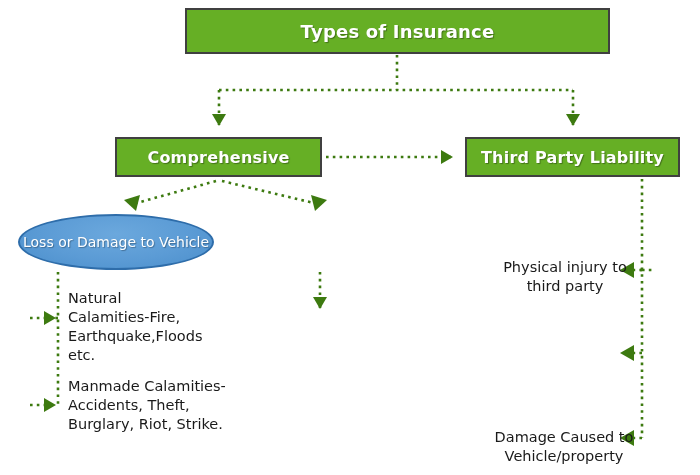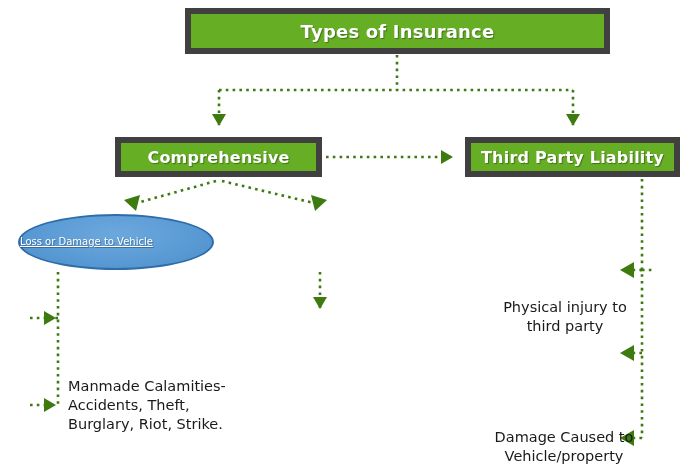--- a/index.html
+++ b/index.html
@@ -21,21 +21,21 @@
     top: 0;
     width: 700px;
     height: 475px;
     pointer-events: none;
   }
 
   
   .gbox {
     position: absolute;
     background: #66af25;
-    border: 6px solid #404040;
+    border: 2px solid #404040;
     box-sizing: border-box;
     display: flex;
     align-items: center;
     justify-content: center;
     color: #ffffff;
     font-weight: bold;
     text-shadow: 1px 1px 1px rgba(0,0,0,0.35);
     letter-spacing: .2px;
   }
   #box-title   { left: 185px; top: 8px;   width: 425px; height: 46px; font-size: 18px; }
@@ -44,47 +44,46 @@
 
   
   .ellipse {
     position: absolute;
     background: radial-gradient(ellipse at 50% 35%, #6ba8dd 0%, #5b9bd5 55%, #4a8ecb 100%);
     border: 2px solid #2e6daa;
     border-radius: 50%;
     box-sizing: border-box;
     display: flex;
     align-items: center;
-    justify-content: flex-start;
+    justify-content: center;
     text-align: center;
     color: #ffffff;
-    font-size: 10px;
+    font-size: 14px;
     line-height: 1.15;
     text-shadow: 1px 1px 1px rgba(0,0,0,0.3);
-    text-decoration: underline;
   }
   #ell-loss { left: 18px;  top: 214px; width: 196px; height: 56px; }
   #ell-pac  { left: 240px; top: 214px; width: 192px; height: 56px; }
 
   
   .note {
     position: absolute;
     color: #1a1a1a;
     font-size: 14.5px;
     line-height: 1.32;
     white-space: pre-line;
   }
   .note.left  { text-align: left; }
   .note.cen   { text-align: center; }
   .note.right { text-align: center; }
 
   #note-natural  { left: 68px;  top: 289px; width: 160px; text-align: left; }
   #note-manmade  { left: 68px;  top: 377px; width: 162px; text-align: left; }
   #note-coverage { left: 248px; top: 320px; width: 176px; text-align: center; }
-  #note-physical { left: 495px; top: 258px; width: 140px; text-align: center; margin-top: 40px; }
+  #note-physical { left: 495px; top: 258px; width: 140px; text-align: center; }
   #note-death    { left: 470px; top: 341px; width: 160px; text-align: center; }
   #note-damage   { left: 488px; top: 428px; width: 152px; text-align: center; }
 </style>
 </head>
 <body>
 
 <div id="canvas">
 
   <svg id="edges" viewBox="0 0 700 475" width="700" height="475" xmlns="http://www.w3.org/2000/svg">
     <defs>
@@ -147,20 +146,24 @@
 
   <div class="gbox" id="box-third">
     <span>Third Party Liability</span>
   </div>
 
   <div class="ellipse" id="ell-loss">
     <span>Loss or Damage to Vehicle</span>
   </div>
 
 
+  <div class="note left" id="note-natural">Natural
+Calamities-Fire,
+Earthquake,Floods
+etc.</div>
 
   <div class="note left" id="note-manmade">Manmade Calamities-
 Accidents, Theft,
 Burglary, Riot, Strike.</div>
 
 
   <div class="note right" id="note-physical">Physical injury to
 third party</div>
 
 

